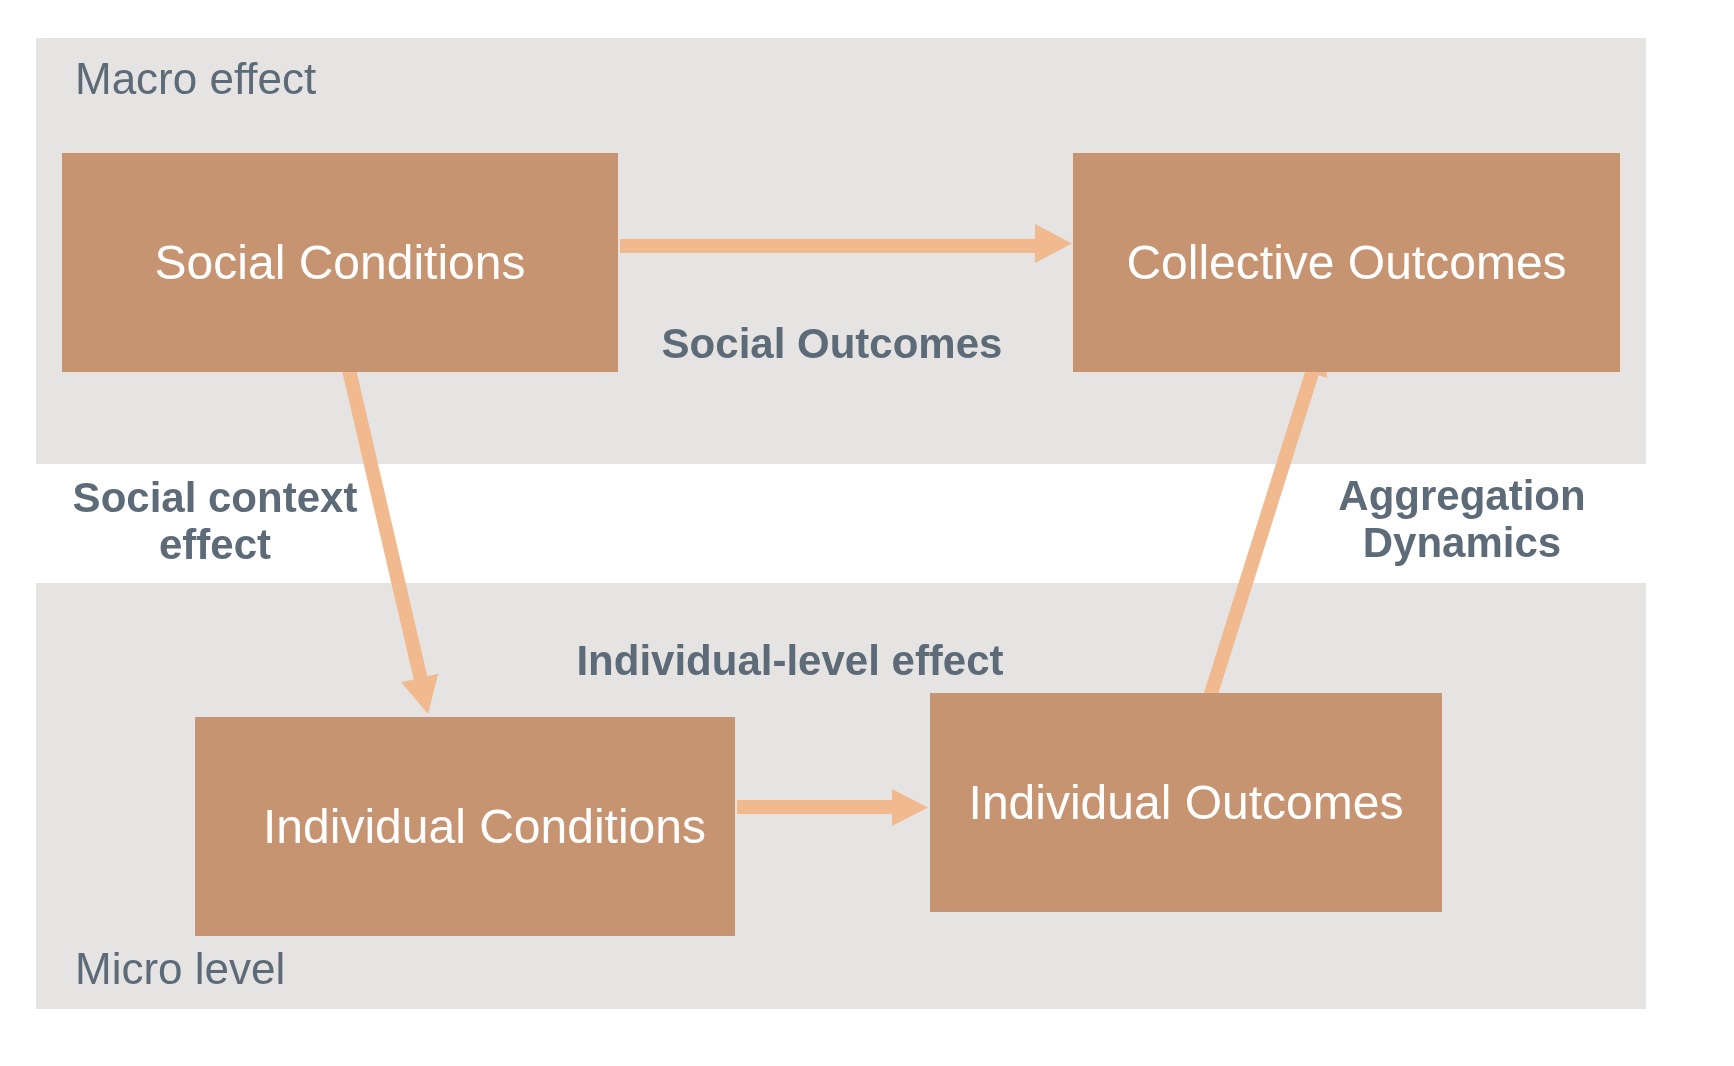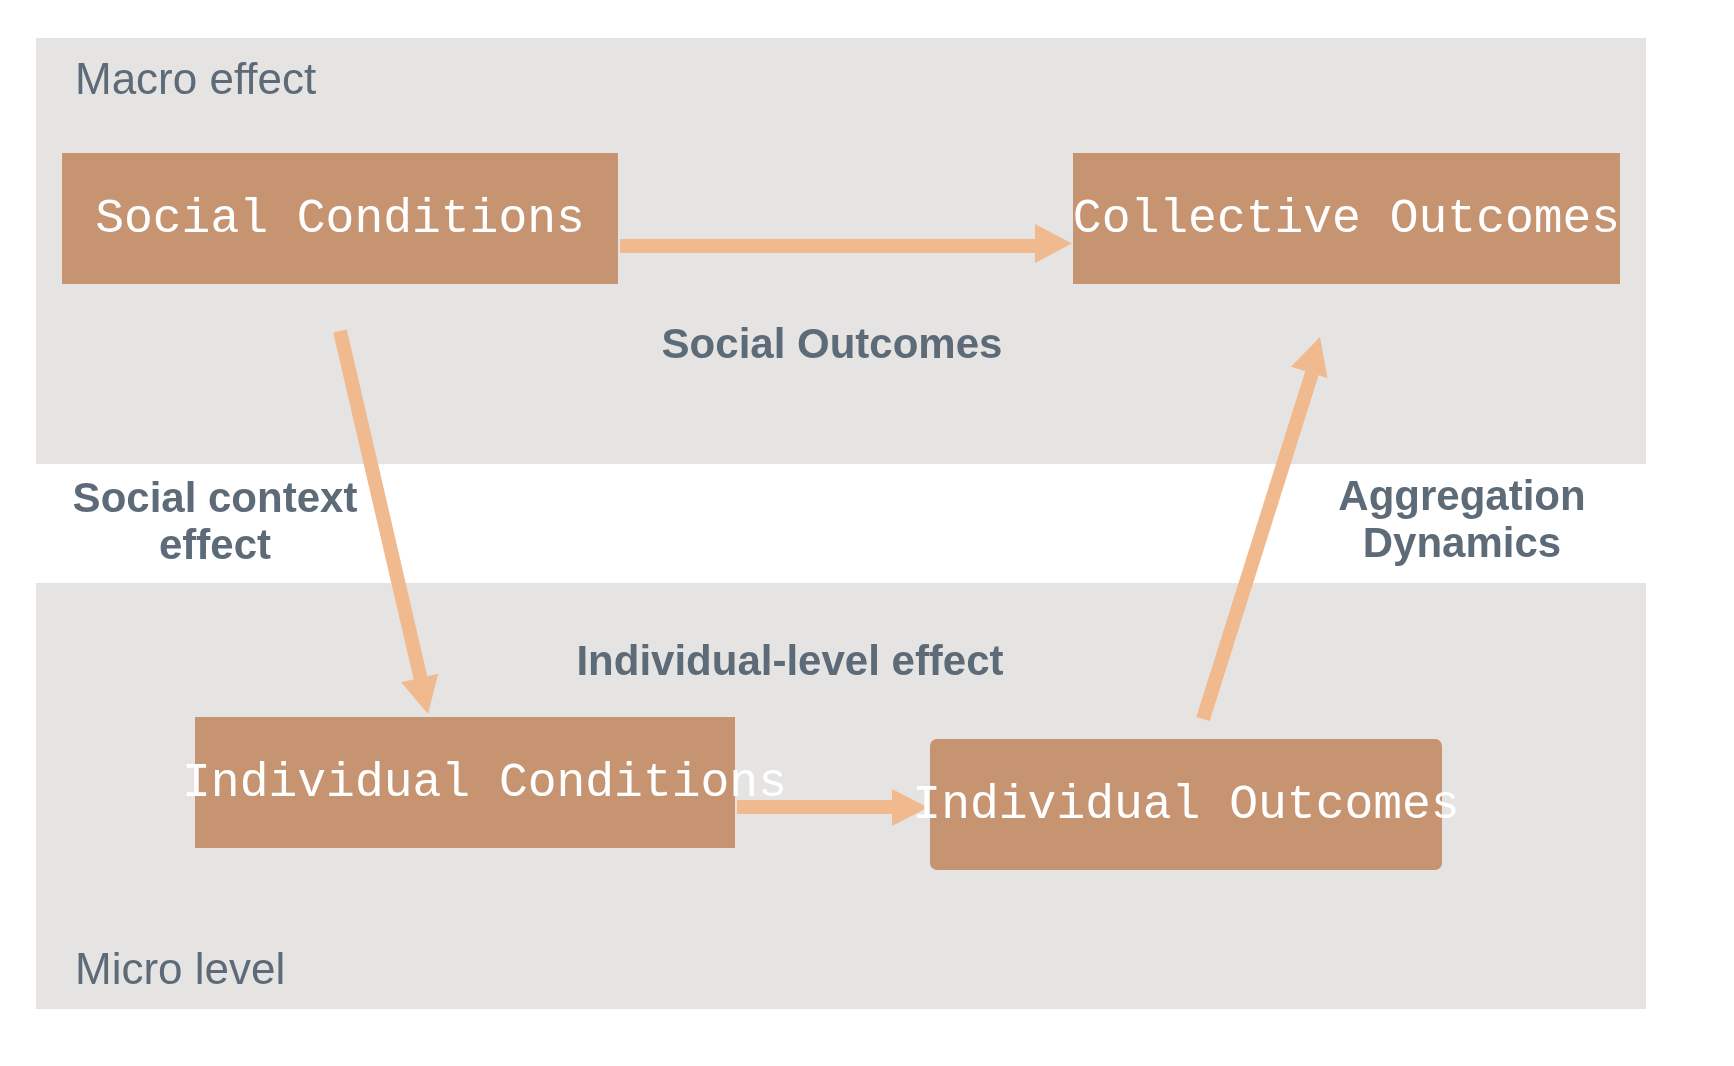--- a/index.html
+++ b/index.html
@@ -46,38 +46,37 @@
     position: absolute;
     left: 0; top: 0;
     width: 1734px;
     height: 1066px;
     z-index: 1;
   }
   .arrow-fill { fill: var(--color-arrow); }
   .arrow-stroke { stroke: var(--color-arrow); stroke-width: 14px; fill: none; }
   .node {
     position: absolute;
-    height: 131px;
+    height: 219px;
     background: var(--color-box);
     display: flex;
     align-items: center;
     justify-content: center;
     z-index: 2;
-    font-family: Liberation Mono, monospace;
   }
   .node-label {
     color: var(--color-box_text);
     font-size: 48px;
     font-weight: 400;
     white-space: nowrap;
   }
   .node-social-conditions     { left: 62px;   top: 153px; width: 556px; }
   .node-collective-outcomes   { left: 1073px; top: 153px; width: 547px; }
   .node-individual-conditions { left: 195px;  top: 717px; width: 540px; padding-left: 39px; }
-  .node-individual-outcomes   { left: 930px;  top: 739px; width: 512px; border-radius: 7px; }
+  .node-individual-outcomes   { left: 930px;  top: 693px; width: 512px; }
   .edge-label {
     position: absolute;
     font-size: 42px;
     font-weight: 700;
     color: var(--color-label);
     text-align: center;
     transform: translateX(-50%);
     white-space: pre-line;
     line-height: 47px;
     z-index: 3;

